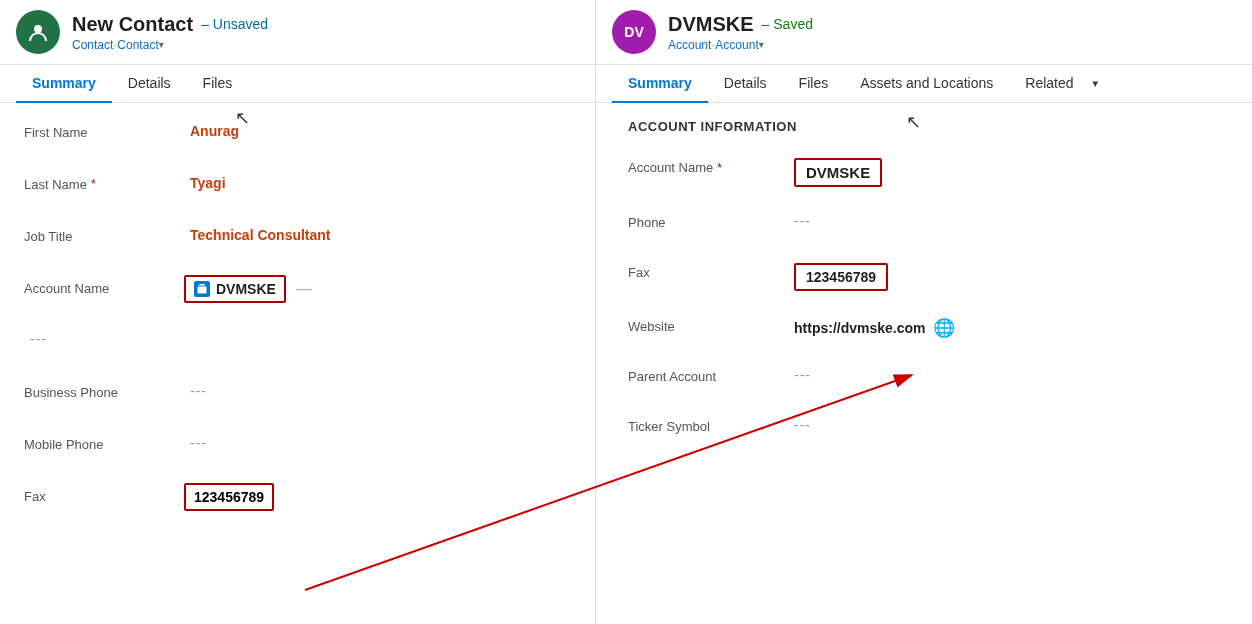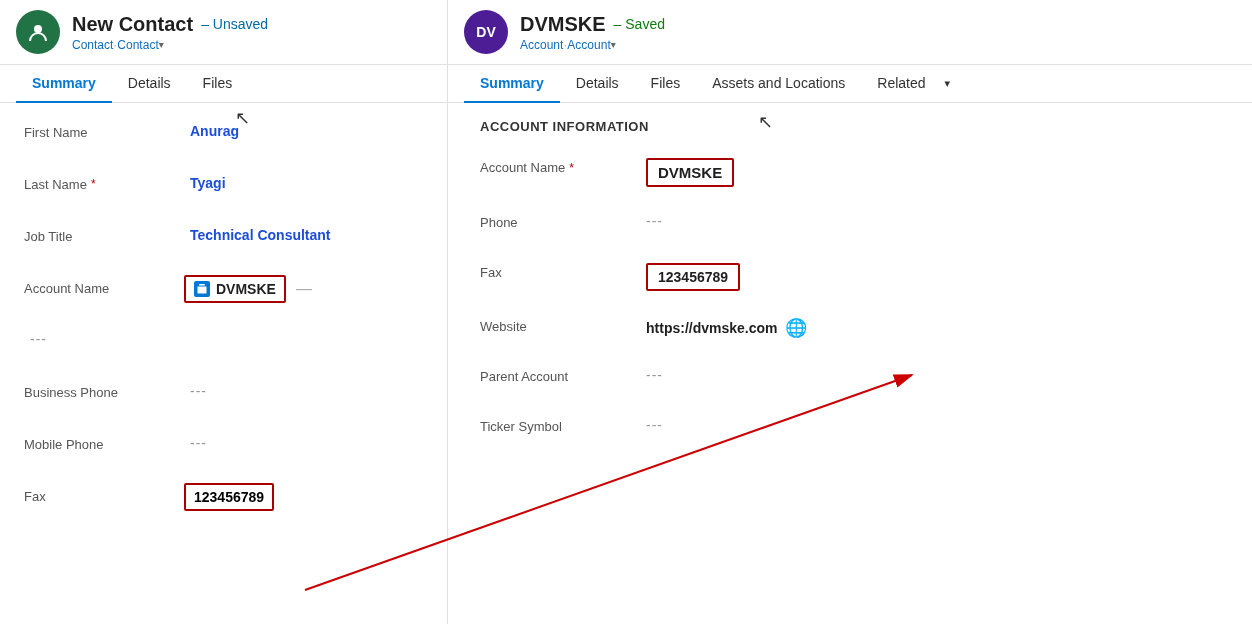--- a/index.html
+++ b/index.html
@@ -1,28 +1,28 @@
 <!DOCTYPE html>
 <html><head>
   <meta charset="utf-8">
   <style>
     * { box-sizing: border-box; margin: 0; padding: 0; }
     body { font-family: 'Segoe UI', sans-serif; font-size: 14px; background: #fff; display: flex; flex-direction: column; height: 624px; overflow: hidden; }
 
     
-    .left-panel { width: 448px; border-right: 1px solid #e0e0e0; display: flex; flex-direction: column; overflow: hidden; }
+    .left-panel { width: 596px; border-right: 1px solid #e0e0e0; display: flex; flex-direction: column; overflow: hidden; }
 
     
     .right-panel { flex: 1; display: flex; flex-direction: column; overflow: hidden; }
 
     
     .panel-header { display: flex; align-items: center; padding: 10px 16px; border-bottom: 1px solid #e0e0e0; gap: 12px; }
     .avatar-circle { width: 44px; height: 44px; border-radius: 50%; display: flex; align-items: center; justify-content: center; font-weight: 700; font-size: 14px; flex-shrink: 0; }
     .avatar-left { background: #217346; color: white; }
-    .avatar-right { background: #4c1d95; color: white; }
+    .avatar-right { background: #a21caf; color: white; }
 
     .header-info { display: flex; flex-direction: column; }
     .header-title { font-size: 20px; font-weight: 700; color: #1f1f1f; display: flex; align-items: center; gap: 8px; }
     .header-subtitle { font-size: 12px; color: #666; display: flex; align-items: center; margin-top: 2px; }
     .header-status { font-size: 14px; font-weight: 400; color: #0369a1; }
     .header-status-saved { color: #107c10; }
     .breadcrumb-sep { color: #aaa; }
     .breadcrumb-link { color: #106ebe; cursor: pointer; display: flex; align-items: center; gap: 2px; }
     .chevron { font-size: 10px; }
 
@@ -31,21 +31,21 @@
     .tab { padding: 10px 16px; font-size: 14px; color: #333; cursor: pointer; border-bottom: 2px solid transparent; margin-bottom: -1px; }
     .tab.active { color: #0078d4; border-bottom: 2px solid #0078d4; font-weight: 600; }
     .tab-related { display: flex; align-items: center; gap: 19px; }
     .tab-chevron { font-size: 11px; }
 
     
     .form-area { flex: 1; overflow-y: auto; padding: 16px 24px; }
     .form-row { display: flex; align-items: flex-start; margin-bottom: 20px; min-height: 32px; }
     .form-label { width: 160px; min-width: 160px; font-size: 13px; color: #555; padding-top: 6px; display: flex; align-items: flex-start; gap: 4px; }
     .required-star { color: #a80000; font-size: 12px; }
-    .form-value { flex: 1; font-size: 14px; color: #1d4ed8; font-weight: 600; padding: 4px 6px; }
+    .form-value { flex: 1; font-size: 14px; color: #c2410c; font-weight: 600; padding: 4px 6px; }
     .form-value.empty { font-weight: 400; color: #999; letter-spacing: 1px; }
 
     .account-name-field { display: flex; align-items: center; gap: 6px; border: 2px solid #a80000; padding: 4px 8px; border-radius: 2px; width: fit-content; }
     .account-icon { width: 16px; height: 16px; background: #0078d4; border-radius: 2px; display: flex; align-items: center; justify-content: center; }
     .account-icon svg { width: 12px; height: 12px; fill: white; }
     .account-name-text { font-size: 14px; font-weight: 600; color: #1f1f1f; }
 
     .fax-field-highlight { border: 2px solid #a80000; padding: 4px 8px; border-radius: 2px; width: fit-content; font-weight: 600; }
 
     

